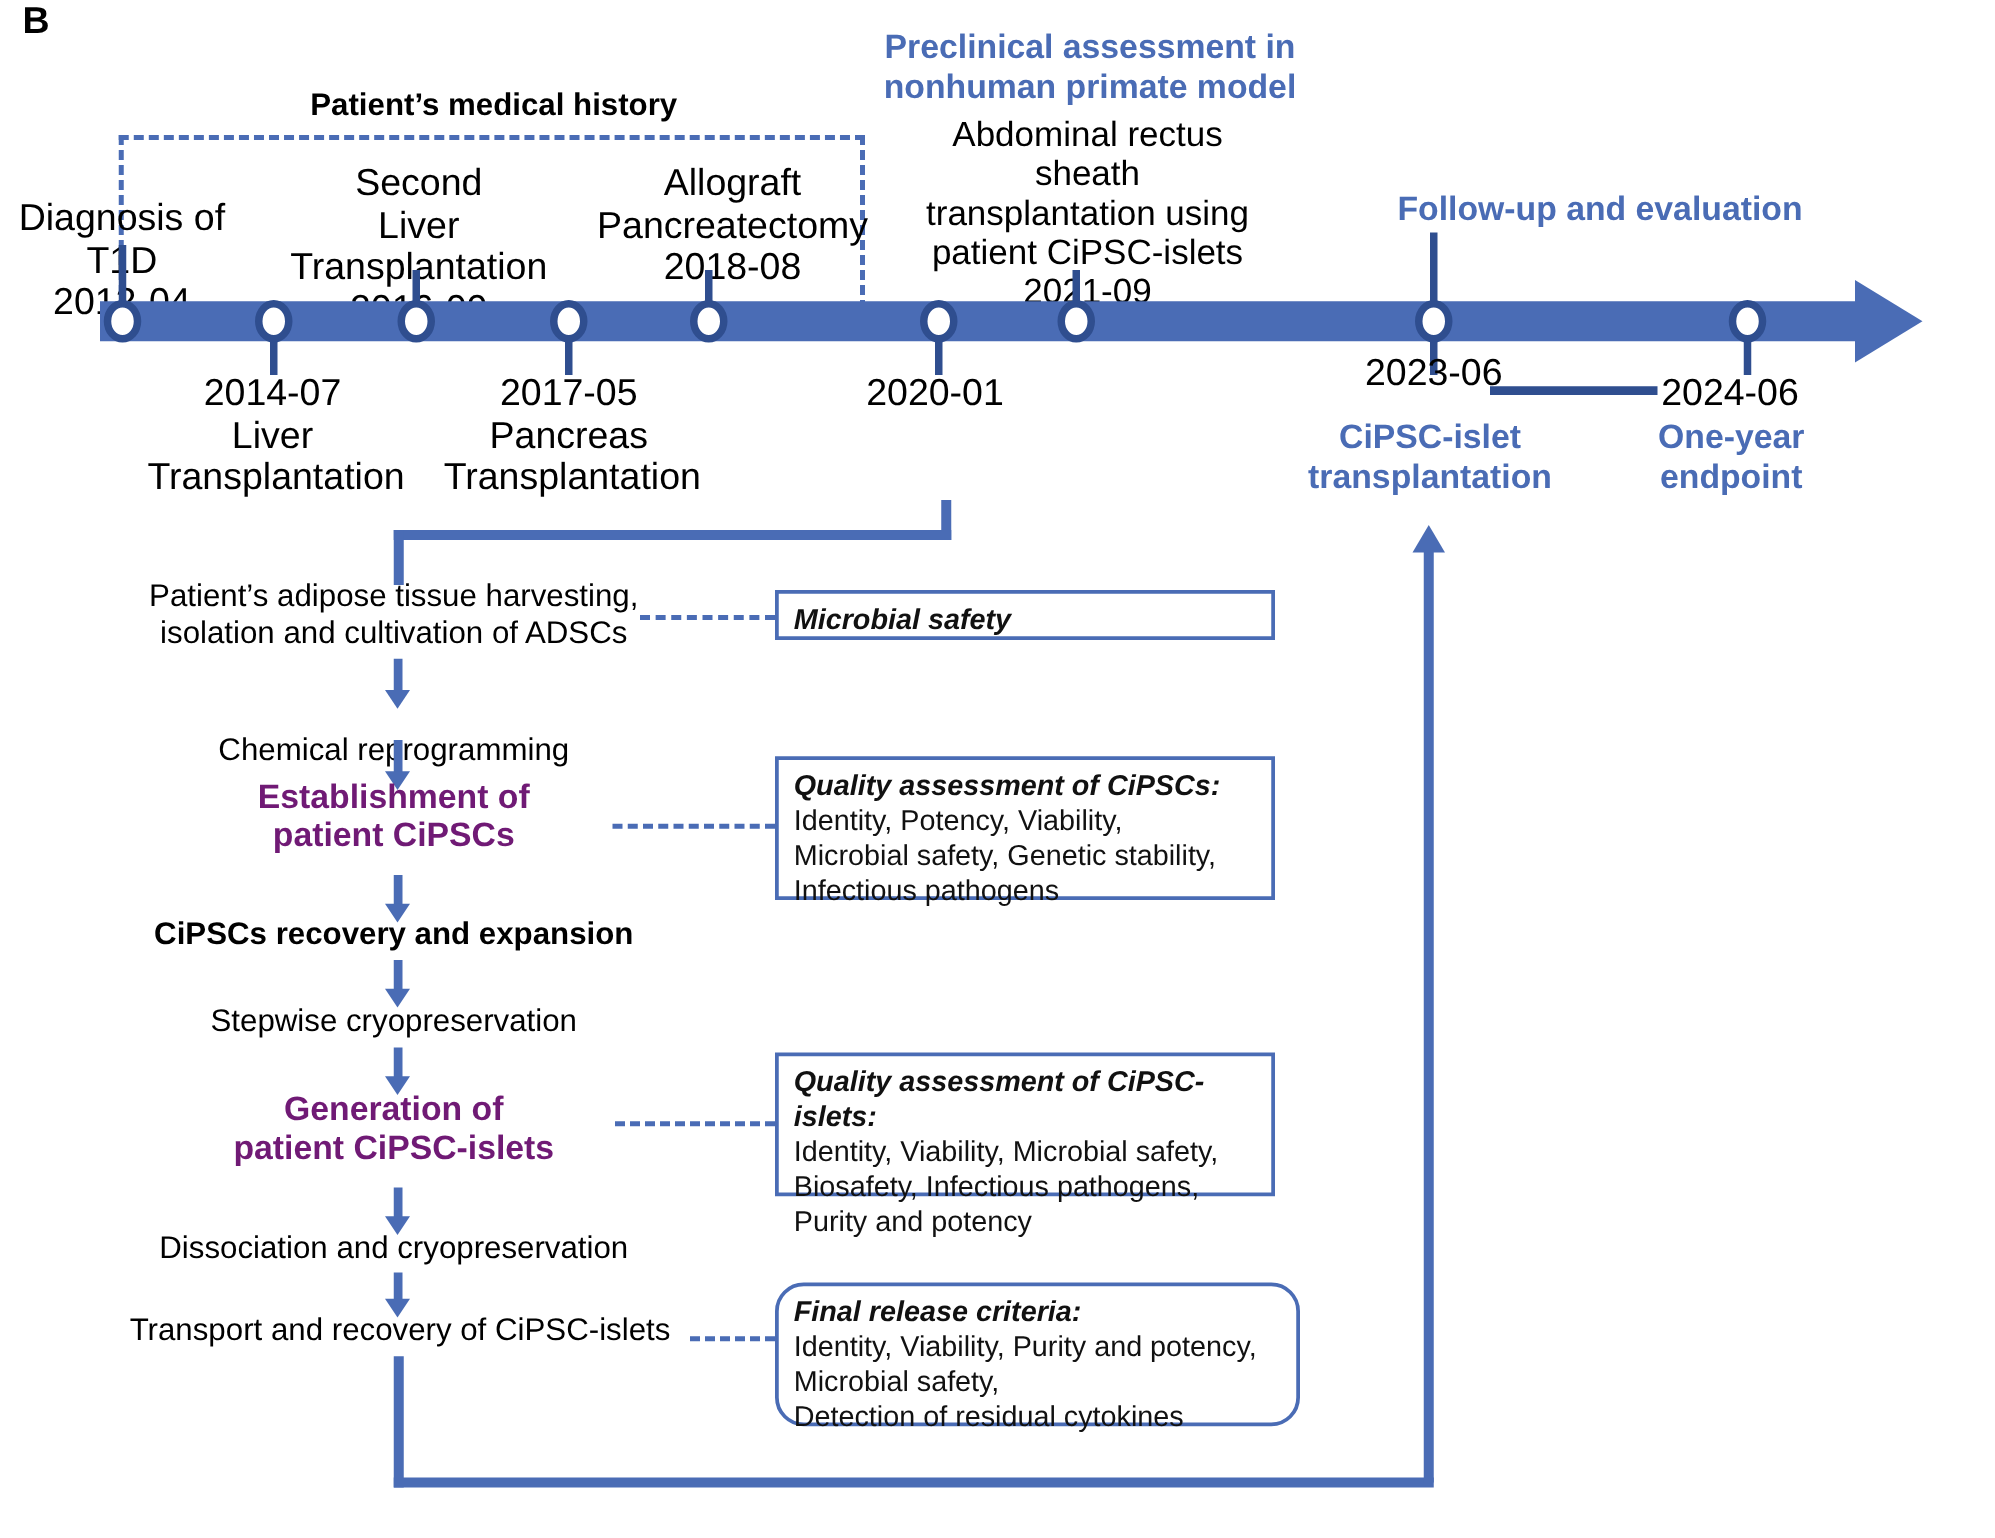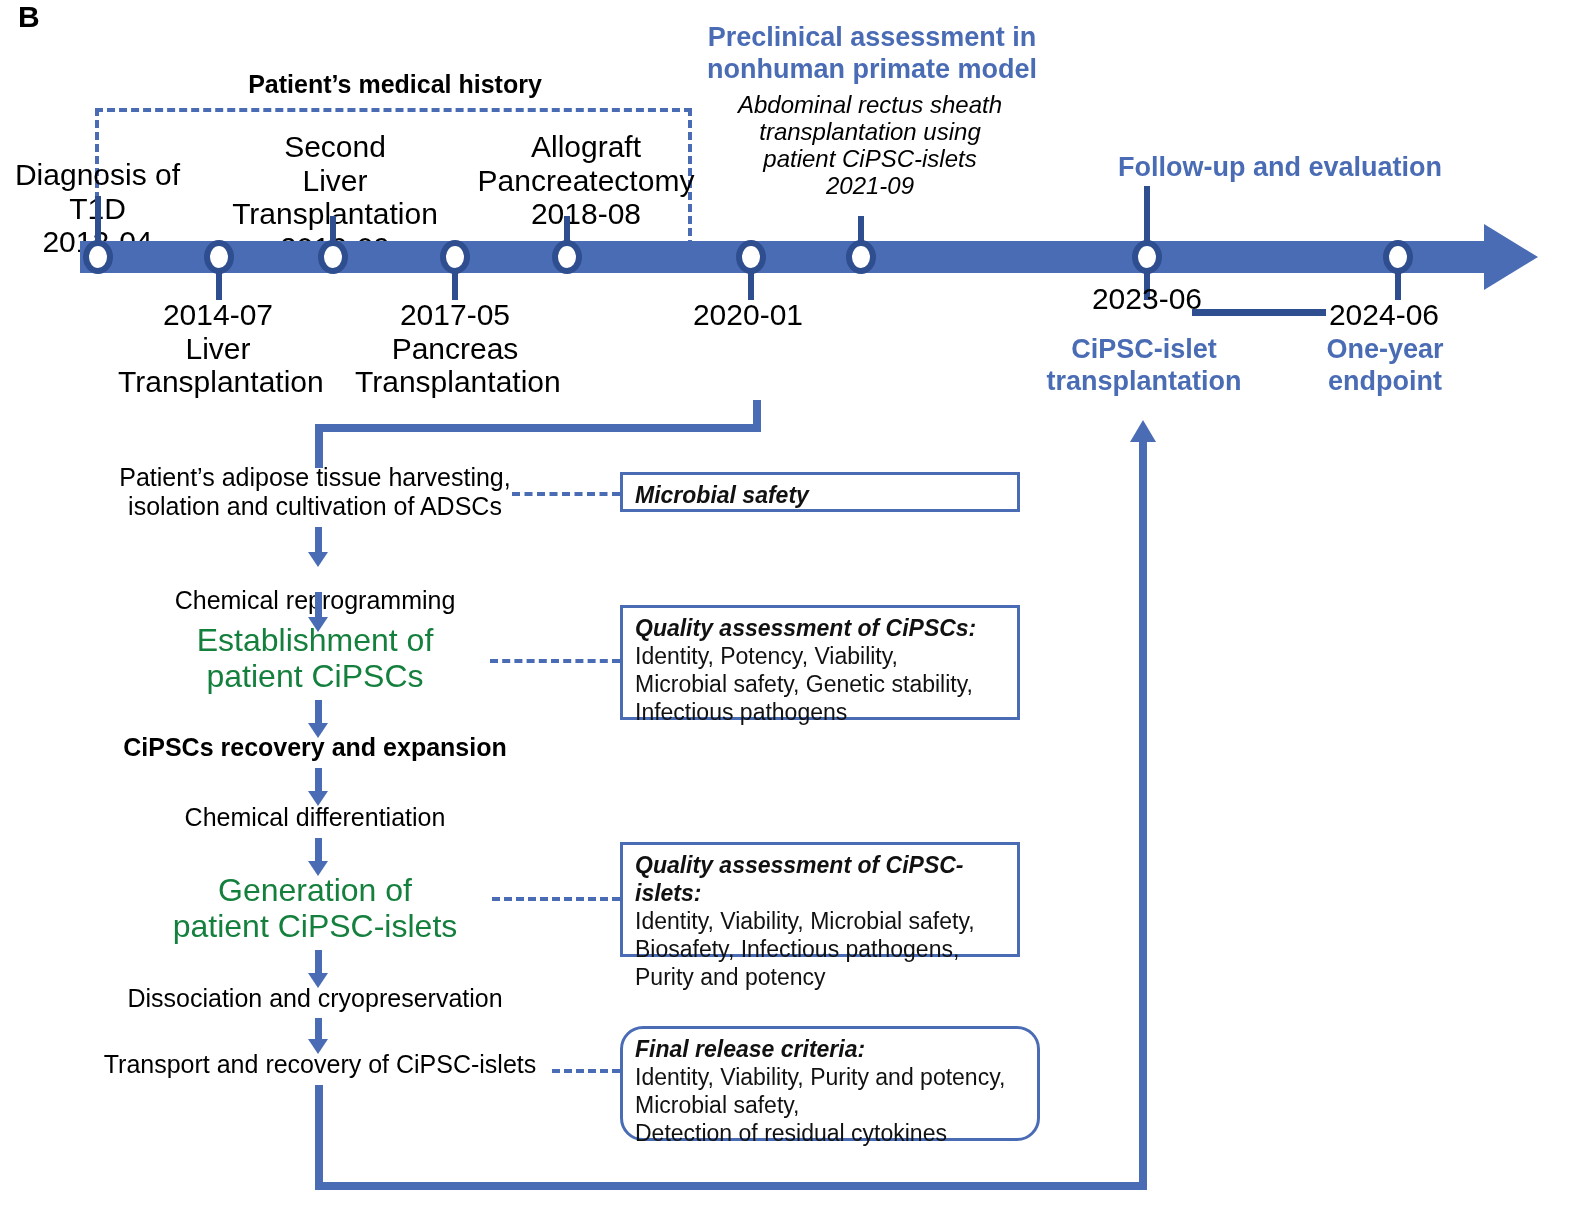--- a/index.html
+++ b/index.html
@@ -9,21 +9,21 @@
 
   .abs{position:absolute;}
 
   
   .panel-letter{left:18px;top:0px;font-size:30px;font-weight:bold;letter-spacing:0px;}
 
   
   .tx{position:absolute;text-align:center;line-height:1.12;white-space:pre-line;}
 
   .ev-title{font-size:30px;}
-  .ev-title-sm{font-size:24px;font-style:italic;}
+  .ev-title-sm{font-size:28px;}
   .head-blue{font-size:27px;font-weight:bold;color:#4a6cb5;line-height:1.18;}
   .head-black-bold{font-size:25px;font-weight:bold;color:#000;}
 
   
   #tl-bar{left:80px;top:241px;width:1410px;height:32px;background:#4a6cb5;}
   #tl-arrow{left:1484px;top:224px;width:0;height:0;
             border-top:33px solid transparent;border-bottom:33px solid transparent;
             border-left:54px solid #4a6cb5;}
   .node{position:absolute;width:30px;height:34px;border:6px solid #2f4e8f;
         border-radius:50%;background:#ffffff;box-sizing:border-box;}
@@ -31,21 +31,21 @@
 
   
   #bracket{left:95px;top:108px;width:597px;height:140px;
            border:4px dashed #4a6cb5;border-bottom:none;box-sizing:border-box;}
 
   
   #year-link{left:1192px;top:309px;width:134px;height:7px;background:#2f4e8f;}
 
   
   .flow-step{position:absolute;text-align:center;font-size:25px;color:#000;line-height:1.14;white-space:pre-line;}
-  .flow-step.hl{color:#15803d;font-weight:normal;font-size:32px;}
+  .flow-step.hl{color:#701a75;font-weight:bold;font-size:27px;}
   .farrow{position:absolute;width:7px;background:#4a6cb5;}
   .farrow-head{position:absolute;width:0;height:0;
         border-left:10px solid transparent;border-right:10px solid transparent;
         border-top:15px solid #4a6cb5;}
 
   
   .qa-box{position:absolute;border:3px solid #4a6cb5;background:#fff;box-sizing:border-box;
           padding:6px 10px 8px 12px;}
   .qa-box .qa-title{font-size:23px;font-weight:bold;font-style:italic;color:#111;line-height:1.22;}
   .qa-box .qa-body{font-size:23px;color:#111;line-height:1.22;white-space:pre-line;}
@@ -148,21 +148,21 @@
 patient CiPSCs</div>
 
   <div class="farrow" style="left:315px;top:700px;height:28px;"></div>
   <div class="farrow-head" style="left:308px;top:723px;"></div>
 
   <div class="flow-step" style="left:105px;top:733px;width:420px;font-weight:bold;">CiPSCs recovery and expansion</div>
 
   <div class="farrow" style="left:315px;top:768px;height:28px;"></div>
   <div class="farrow-head" style="left:308px;top:791px;"></div>
 
-  <div class="flow-step" style="left:110px;top:803px;width:410px;">Chemical differentiation</div>
+  <div class="flow-step" style="left:110px;top:803px;width:410px;">Stepwise cryopreservation</div>
 
   <div class="farrow" style="left:315px;top:838px;height:28px;"></div>
   <div class="farrow-head" style="left:308px;top:861px;"></div>
 
   <div class="flow-step hl" style="left:105px;top:872px;width:420px;">Generation of
 patient CiPSC-islets</div>
 
   <div class="farrow" style="left:315px;top:950px;height:28px;"></div>
   <div class="farrow-head" style="left:308px;top:973px;"></div>
 

